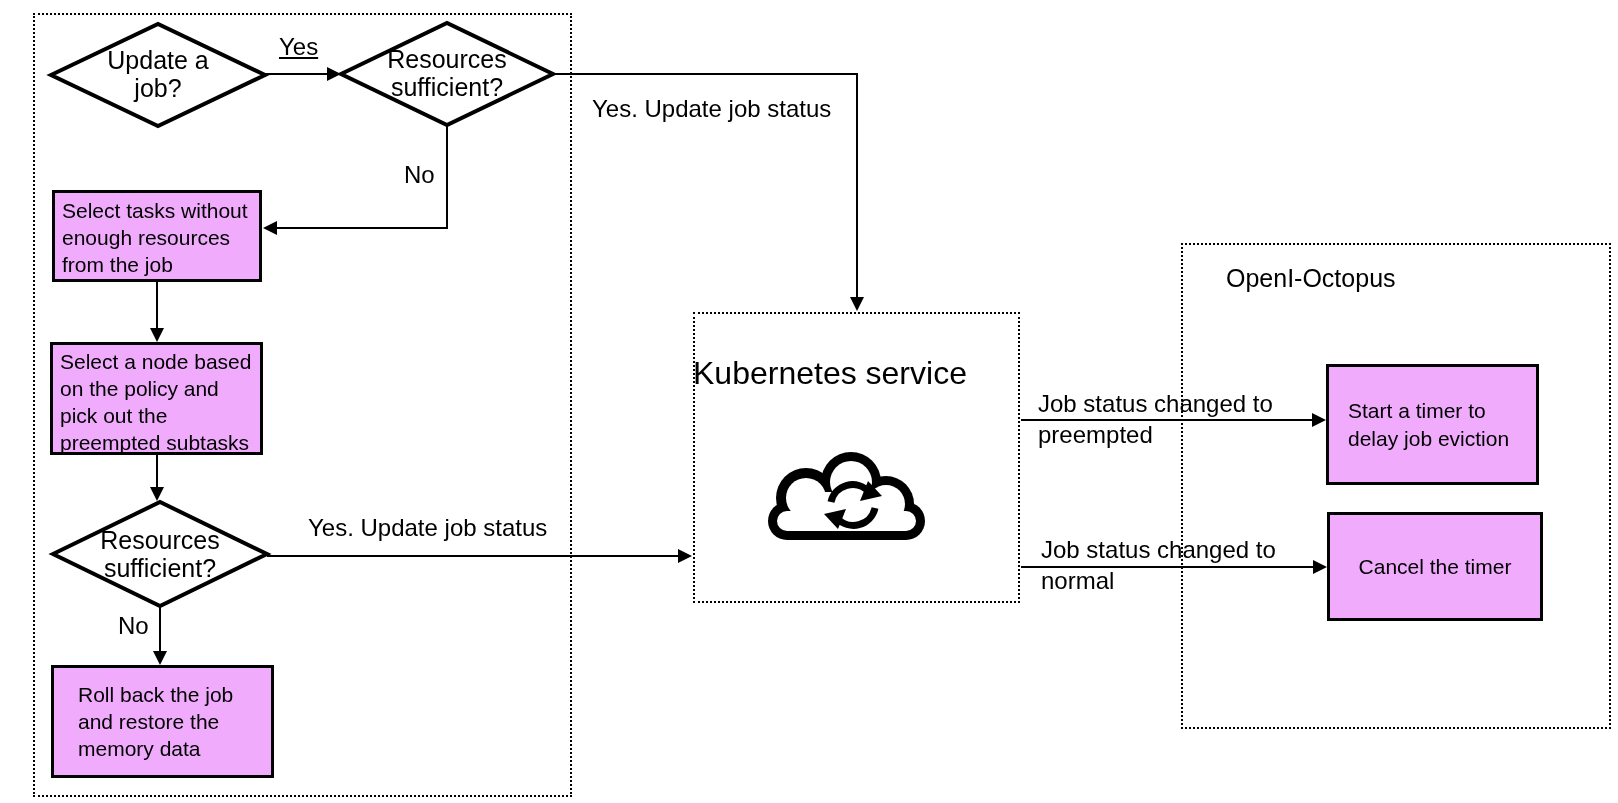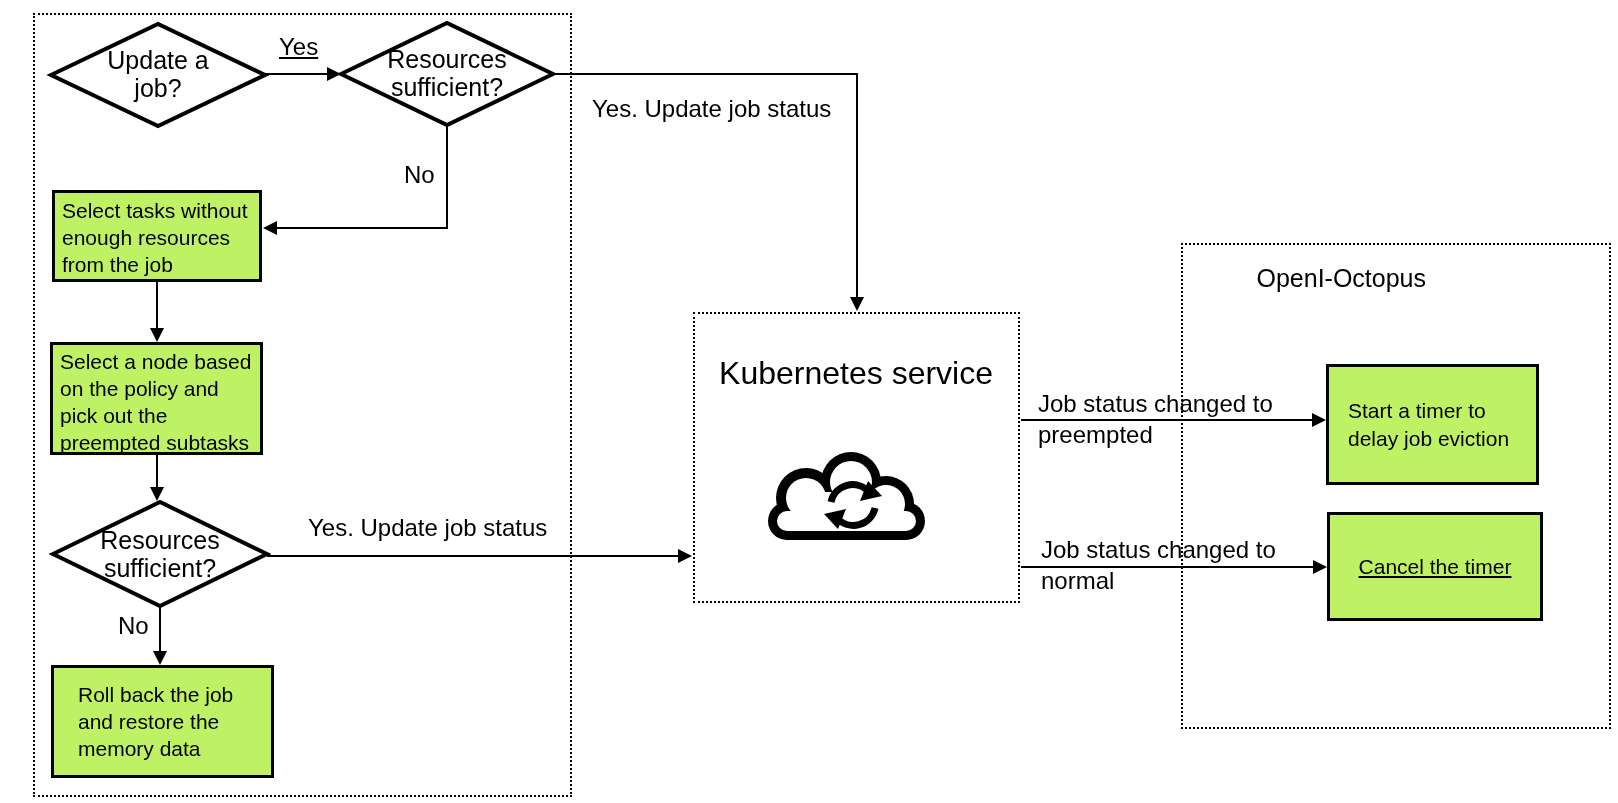--- a/index.html
+++ b/index.html
@@ -21,21 +21,21 @@
   }
   #connector-layer {
     position: absolute;
     left: 0; top: 0;
     z-index: 2;
   }
   .node {
     position: absolute;
     box-sizing: border-box;
     border: 3px solid #000000;
-    background: #bef264;
+    background: #f0abfc;
     font-size: 21px;
     line-height: 27px;
     white-space: pre-line;
     z-index: 3;
   }
   .dtext {
     position: absolute;
     text-align: center;
     font-size: 25px;
     line-height: 28px;
@@ -44,32 +44,32 @@
   }
   .lbl {
     position: absolute;
     font-size: 24px;
     line-height: 31px;
     white-space: pre-line;
     z-index: 3;
   }
   .region-title {
     position: absolute;
-    text-align: right;
+    text-align: left;
     white-space: pre-line;
     z-index: 3;
   }
   #box-select-tasks { left: 52px; top: 190px; width: 210px; height: 92px; padding: 4px 2px 0 7px; }
   #box-select-node  { left: 50px; top: 342px; width: 213px; height: 113px; padding: 3px 2px 0 7px; }
   #box-rollback     { left: 51px; top: 665px; width: 223px; height: 113px;
                       display: flex; flex-direction: column; justify-content: center; padding-left: 24px; }
   #box-start-timer  { left: 1326px; top: 364px; width: 213px; height: 121px;
                       display: flex; flex-direction: column; justify-content: center; padding-left: 19px; line-height: 28px; }
   #box-cancel-timer { left: 1327px; top: 512px; width: 216px; height: 109px;
-                      display: flex; align-items: center; justify-content: center; text-align: center; text-decoration: underline; }
+                      display: flex; align-items: center; justify-content: center; text-align: center; }
 
   #region-scheduler  { left: 33px;   top: 13px;  width: 539px; height: 784px; }
   #region-kubernetes { left: 693px;  top: 312px; width: 327px; height: 291px; }
   #region-openi      { left: 1181px; top: 243px; width: 430px; height: 486px; }
 
   #diamond-text-preempt       { left: 58px;  top: 46px;  width: 200px; }
   #diamond-text-resources-top { left: 347px; top: 45px;  width: 200px; }
   #diamond-text-resources-mid { left: 60px;  top: 526px; width: 200px; }
 
   #label-yes         { left: 279px;  top: 31px; text-decoration: underline;  }

